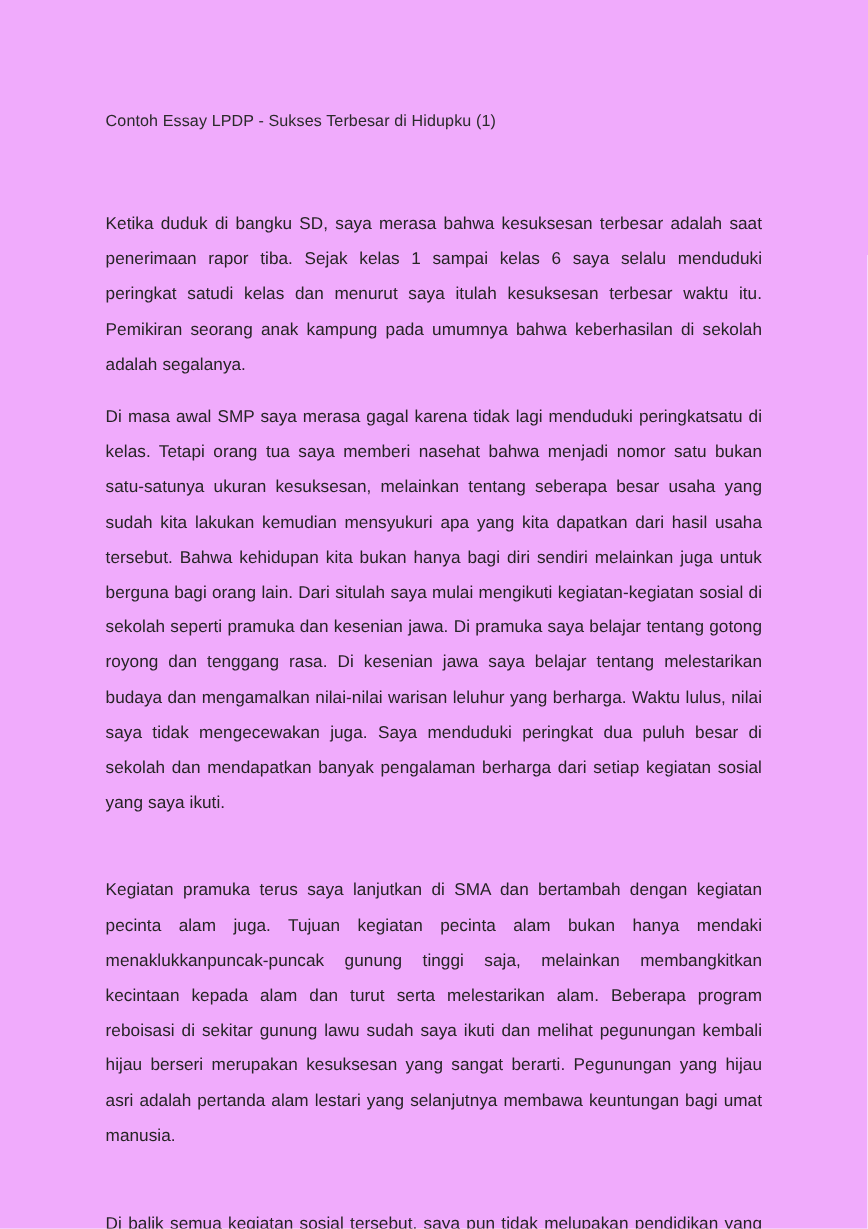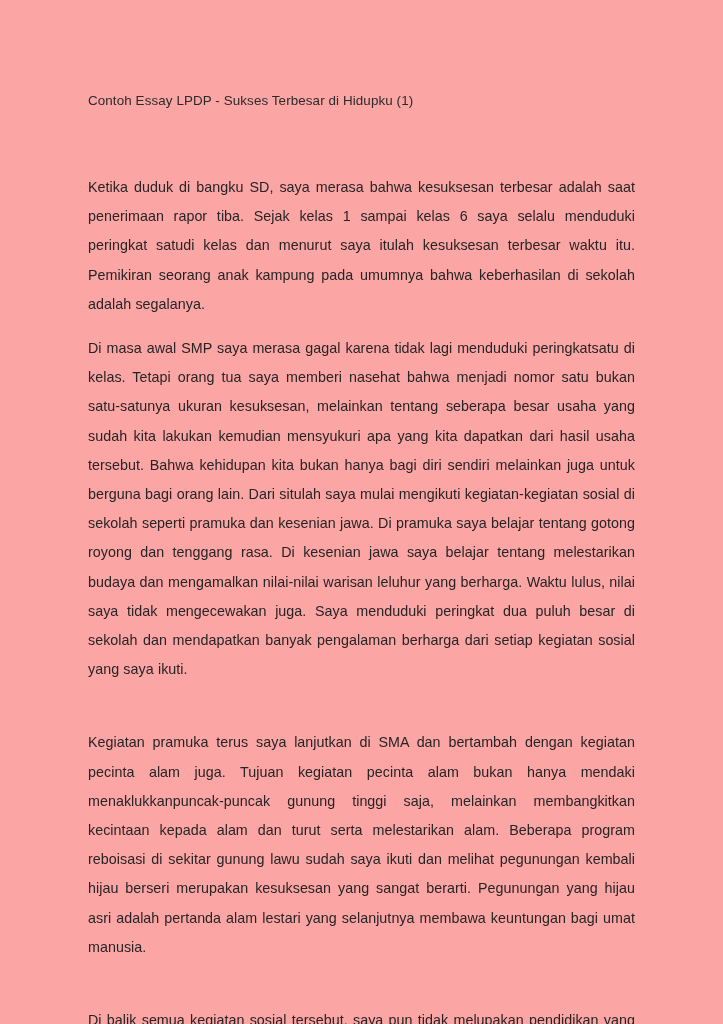--- a/index.html
+++ b/index.html
@@ -9,21 +9,21 @@
     background: #ffffff;
   }
   body {
     font-family: "Liberation Sans", sans-serif;
     -webkit-font-smoothing: antialiased;
   }
   .page {
     position: relative;
     width: 723px;
     height: 1024px;
-    background: #fca5a5;
+    background: #f0abfc;
     overflow: hidden;
     box-sizing: border-box;
   }
   .content {
     position: absolute;
     left: 88px;
     top: 86px;
     width: 547px;
   }
   .doc-title {

